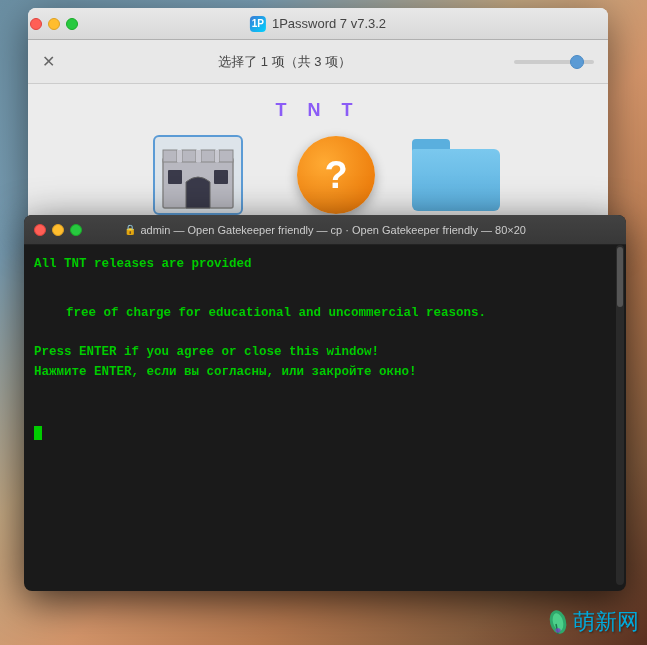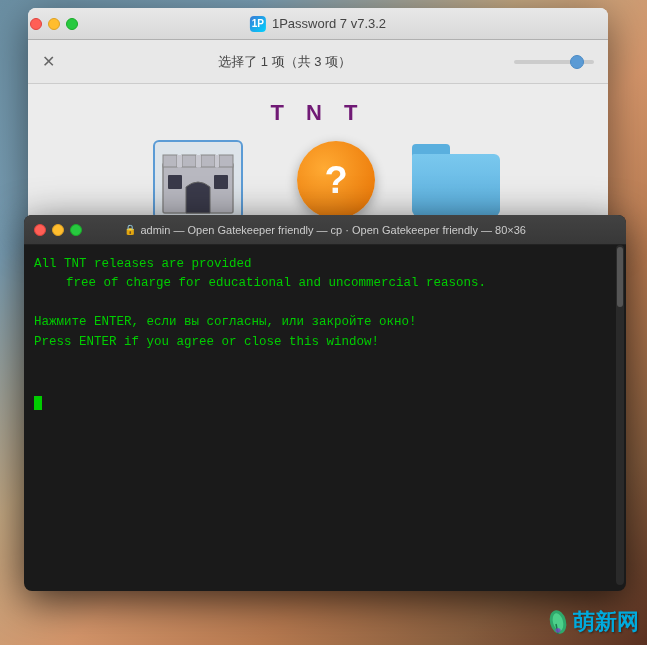--- a/index.html
+++ b/index.html
@@ -152,24 +152,24 @@
       margin-bottom: 14px;
     }
 
     .tnt-line {
       flex: 1;
       height: 1px;
       background: #aaa;
     }
 
     .tnt-title {
-      font-size: 22px;
+      font-size: 18px;
       font-weight: 700;
       letter-spacing: 8px;
-      color: #701a75;
+      color: #8b5cf6;
     }
 
     
     .icons-row {
       display: flex;
       gap: 30px;
       align-items: flex-end;
     }
 
     .icon-item {
@@ -314,22 +314,22 @@
       padding: 10px 14px 10px 10px;
       font-family: "Courier New", Courier, monospace;
       font-size: 12.5px;
       line-height: 1.55;
       color: #00cc00;
       height: calc(376px - 30px);
       overflow: hidden;
     }
 
     .term-line { display: block; }
-    .term-indent { padding-left: 32px; }
-    .term-bold { font-weight: normal; }
+    .term-indent { padding-left: 32px; margin-top: 30px; }
+    .term-bold { font-weight: bold; }
     .term-cursor {
       display: inline-block;
       width: 8px;
       height: 14px;
       background: #00cc00;
       vertical-align: bottom;
       animation: blink 1s step-end infinite;
     }
 
     @keyframes blink {
@@ -342,21 +342,21 @@
       bottom: 8px;
       right: 8px;
       z-index: 20;
       display: flex;
       align-items: center;
       gap: 4px;
     }
 
     .watermark-text {
       font-size: 22px;
-      font-weight: 700;
+      font-weight: 400;
       color: #00aadd;
       text-shadow: 1px 1px 2px rgba(0,0,0,0.4);
     }
   </style>
 </head>
 <body>
 
 <div class="desktop-bg"></div>
 
 <div class="onepassword-window">
@@ -438,34 +438,34 @@
 
 <div class="terminal-window">
   <div class="terminal-titlebar">
     <div class="terminal-traffic-lights">
       <div class="ttl-close"></div>
       <div class="ttl-min"></div>
       <div class="ttl-max"></div>
     </div>
     <div class="terminal-title">
       <span class="lock-icon-small">🔒</span>
-      <span>admin — Open Gatekeeper friendly — cp · Open Gatekeeper friendly — 80×36</span>
+      <span>admin — Open Gatekeeper friendly — cp · Open Gatekeeper friendly — 80×20</span>
     </div>
   </div>
 
   <div class="terminal-scrollbar">
     <div class="terminal-scrollbar-thumb"></div>
   </div>
 
   <div class="terminal-body">
     <span class="term-line term-bold">All TNT releases are provided</span>
     <span class="term-line term-indent term-bold">free of charge for educational and uncommercial reasons.</span>
     <span class="term-line">&nbsp;</span>
+    <span class="term-line term-bold">Press ENTER if you agree or close this window!</span>
     <span class="term-line term-bold">Нажмите ENTER, если вы согласны, или закройте окно!</span>
-    <span class="term-line term-bold">Press ENTER if you agree or close this window!</span>
     <span class="term-line">&nbsp;</span>
     <span class="term-line">&nbsp;</span>
     <span class="term-cursor"></span>
   </div>
 </div>
 
 <div class="watermark">
   <svg width="22" height="28" viewBox="0 0 22 28">
     <ellipse cx="11" cy="14" rx="8" ry="12" fill="#2ea86b" transform="rotate(-15 11 14)"></ellipse>
     <ellipse cx="11" cy="14" rx="5" ry="9" fill="#4dcf8a" transform="rotate(-15 11 14)"></ellipse>

